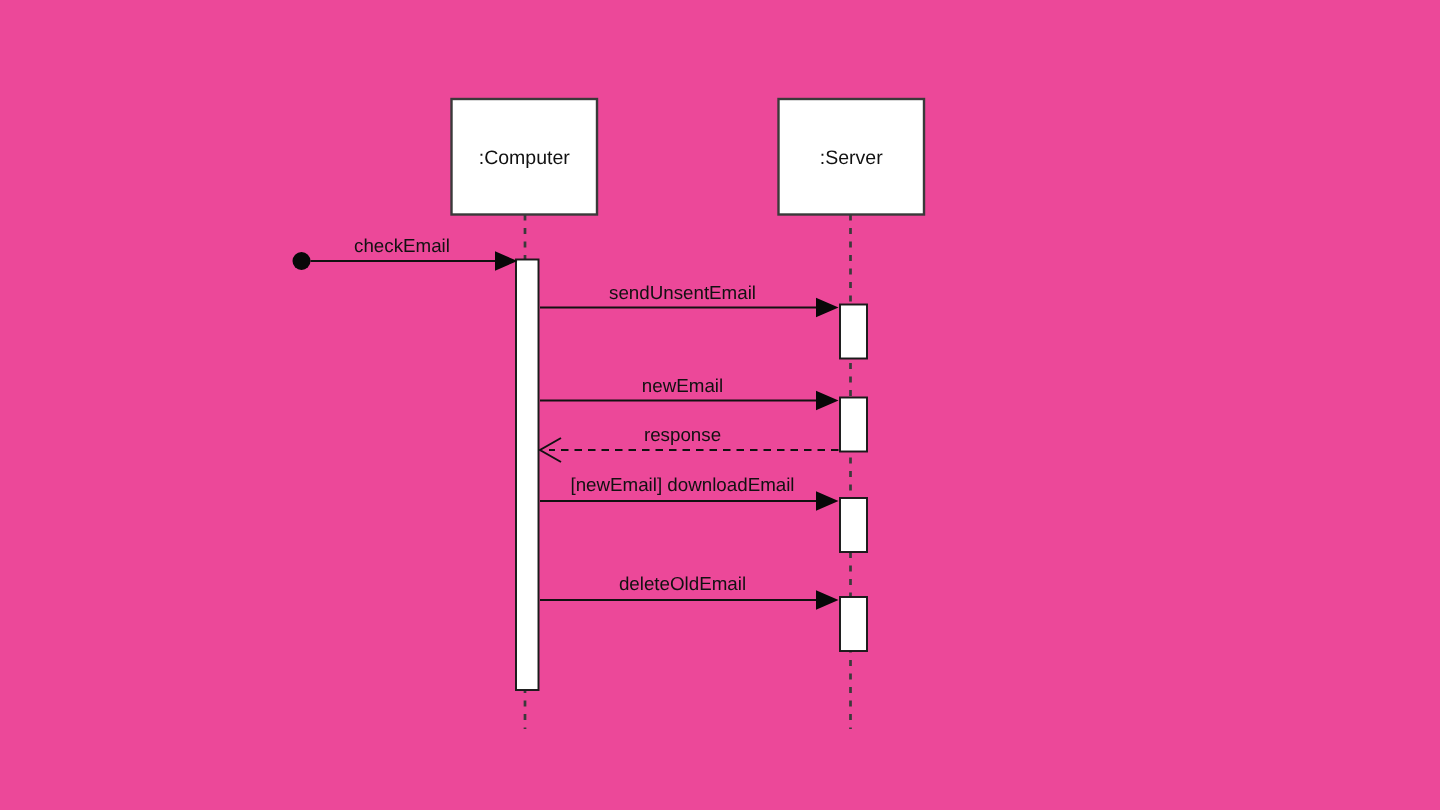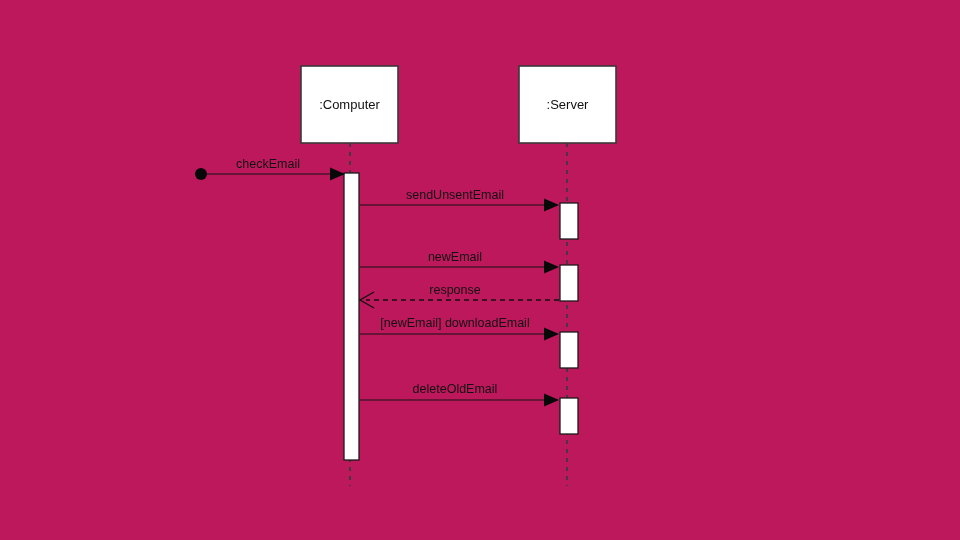--- a/index.html
+++ b/index.html
@@ -10,21 +10,21 @@
   body {
     width: 960px;
     height: 540px;
     font-family: "Liberation Sans", sans-serif;
     overflow: hidden;
   }
   #diagram-root {
     position: relative;
     width: 960px;
     height: 540px;
-    background: #be185d;
+    background: #ec4899;
   }
   svg#sequence-svg {
     position: absolute;
     left: 0;
     top: 0;
     width: 960px;
     height: 540px;
     display: block;
   }
   .lifeline-head-rect {

